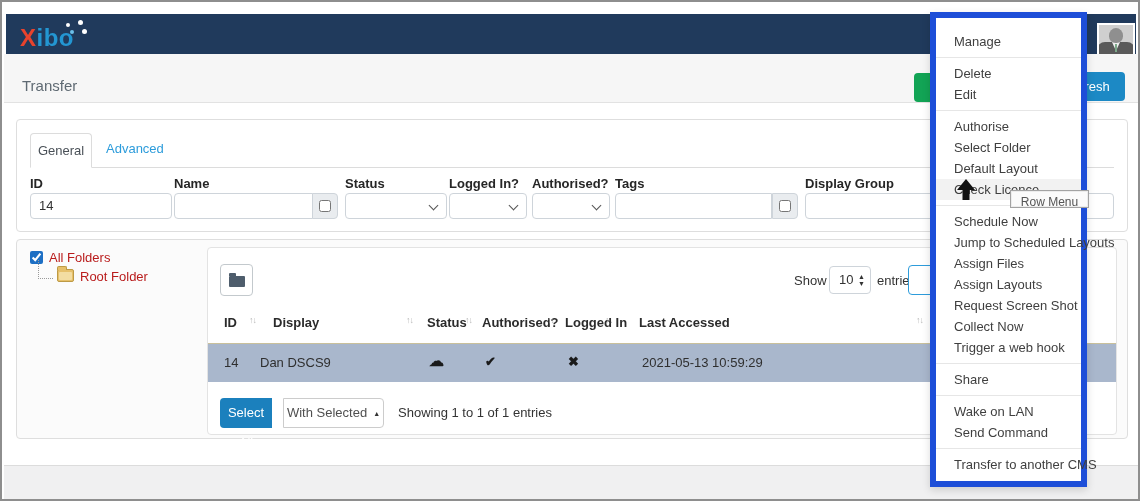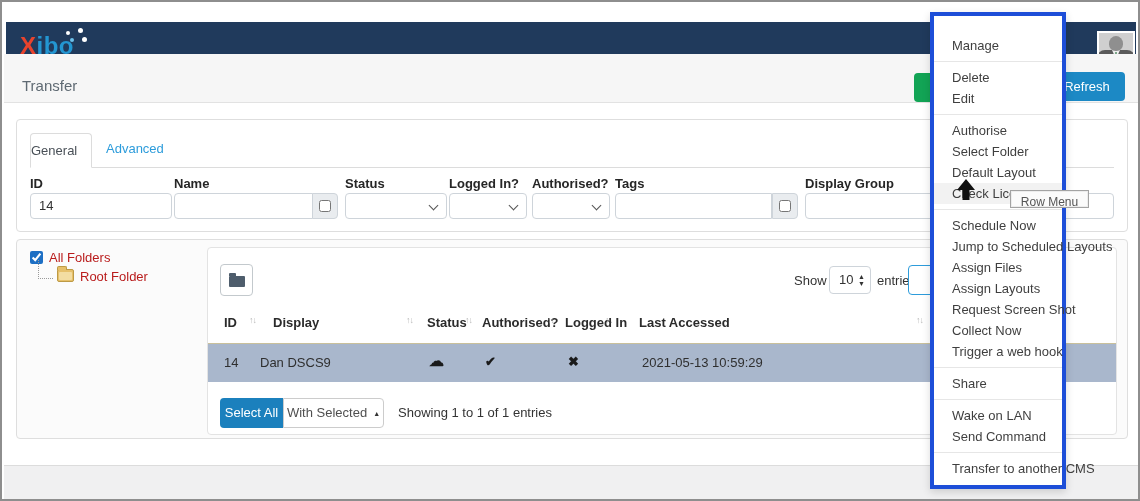--- a/index.html
+++ b/index.html
@@ -3,21 +3,21 @@
 <meta charset="utf-8">
 <style>
   * { margin:0; padding:0; box-sizing:border-box; }
   html,body { background:#fff; }
   body { font-family:"Liberation Sans", sans-serif; }
   .screen { position:relative; width:1140px; height:501px; background:#fff;
             border:2px solid #8e8e8e; overflow:hidden; }
   .abs { position:absolute; }
 
   
-  .navbar { left:4px; top:20px; width:1130px; height:48px; background:#203a5c;padding-left:7px; }
+  .navbar { left:4px; top:12px; width:1130px; height:48px; background:#203a5c;padding-left:7px; }
   .brand { left:14px; top:10px; font-size:24px; font-weight:bold; letter-spacing:0.5px; }
   .brand .bx { color:#e8432d; }
   .brand .bi { color:#2396d2; }
   .dot { position:absolute; border-radius:50%; }
   .avatar { left:1091px; top:9px; width:38px; height:38px; background:#fff; padding:2px; }
   .avatar-inner { position:relative; width:34px; height:34px; background:#cfcfcf; overflow:hidden; }
   .av-head { position:absolute; left:10px; top:3px; width:14px; height:15px; background:#8f8f8f; border-radius:50% 50% 45% 45%; }
   .av-body { position:absolute; left:-2px; top:17px; width:38px; height:18px; background:#5a5a5a; border-radius:8px 8px 0 0; }
   .av-shirt { position:absolute; left:13px; top:17px; width:0; height:0; border-left:4px solid transparent; border-right:4px solid transparent; border-top:9px solid #efefef; }
   .av-tie { position:absolute; left:16px; top:19px; width:2px; height:8px; background:#7da88a; }
@@ -30,21 +30,21 @@
   .btn-green { left:912px; top:71px; width:80px; height:29px; background:#12a455; }
   .btn-refresh { left:1047px; top:70px; width:76px; height:29px; background:#1c89c5; color:#fff; line-height:29px; }
 
   
   .card { background:#fff; border:1px solid #dedede; border-radius:4px; }
   .filter-card { left:14px; top:117px; width:1112px; height:113px; }
   .main-card { left:14px; top:237px; width:1112px; height:200px; background:#fbfbfb; }
 
   
   .tabline { left:28px; top:165px; width:1084px; height:1px; background:#dcdcdc; }
-  .tab-active { left:28px; top:131px; width:62px; height:35px; background:#fff; border:1px solid #dcdcdc; border-bottom:1px solid #fff; border-radius:4px 4px 0 0; font-size:13px; color:#495057; line-height:33px; z-index:2; }
+  .tab-active { left:28px; top:131px; width:62px; height:35px; background:#fff; border:1px solid #dcdcdc; border-bottom:1px solid #fff; border-radius:4px 4px 0 0; font-size:13px; color:#495057; line-height:33px; text-align:center; z-index:2; }
   .tab-link { left:104px; top:139px; font-size:13px; color:#2d9cdb; cursor:pointer; }
 
   
   .flabel { top:174px; font-size:13px; font-weight:bold; color:#262626; }
   .finput { top:191px; height:26px; border:1px solid #ced4da; border-radius:4px; background:#fff; font-size:13px; color:#333; line-height:24px; padding-left:8px; }
   .faddon { top:191px; width:26px; height:26px; background:#e9ecef; border:1px solid #ced4da; border-radius:0 4px 4px 0; display:flex; align-items:center; justify-content:center; }
   .faddon input { width:12px; height:12px; }
   .fselect { top:191px; height:26px; border:1px solid #ced4da; border-radius:4px; background:#fff; }
   .caret { position:absolute; right:9px; top:8px; width:7px; height:7px; border-right:1.6px solid #555; border-bottom:1.6px solid #555; transform:rotate(45deg); }
 
@@ -74,29 +74,29 @@
   .sort::after { content:"\2193"; }
   .sort.sorted::after { color:#3a3a3a; }
 
   .data-row { left:206px; top:342px; width:908px; height:38px; background:#a9b7cc; }
   .td { top:353px; font-size:13px; color:#2f2f2f; }
   .cell-icon { font-size:13px; color:#1a1a1a; font-weight:bold; }
   .cloud-glyph::before { content:"\2601"; font-size:15px; }
   .check-glyph::before { content:"\2714"; }
   .cross-glyph::before { content:"\2716"; }
 
-  .btn-selectall { left:218px; top:396px; width:63px; height:30px; background:#1b80bd; color:#fff; font-size:13px; line-height:30px; border-radius:4px 0 0 4px; }
+  .btn-selectall { left:218px; top:396px; width:52px; height:30px; background:#1b80bd; color:#fff; font-size:13px; line-height:30px; border-radius:4px 0 0 4px; }
   .btn-withselected { left:281px; top:396px; width:101px; height:30px; background:#fff; border:1px solid #ccc; color:#4f4f4f; font-size:13px; line-height:28px; border-radius:0 4px 4px 0; }
   .btn-withselected::after { content:"\25B2"; font-size:7px; margin-left:6px; position:relative; top:-1px; color:#333; }
 
   
   .footer { left:2px; top:463px; width:1136px; height:36px; background:#f0f0f1; border-top:1px solid #dcdcdc; }
 
   
-  .ctx-menu { left:928px; top:10px; width:136px; background:#fff; border:4px solid #1d4ed8; box-shadow:0 3px 8px rgba(0,0,0,0.15); padding:19px 0 6px 0; z-index:50; }
+  .ctx-menu { left:928px; top:10px; width:157px; background:#fff; border:6px solid #1d4ed8; box-shadow:0 3px 8px rgba(0,0,0,0.15); padding:13px 0 6px 0; z-index:50; }
   .mi { height:21px; line-height:21px; padding-left:18px; font-size:13px; color:#3f3f3f; cursor:pointer; white-space:nowrap; }
   .mi.hovered { background:#f2f2f2; }
   .mdiv { border-top:1px solid #e6e6e6; margin:5px 0; }
 
   
   .cursor { left:954px; top:176px; z-index:60; }
   .tooltip-box { left:1008px; top:188px; width:79px; height:18px; background:#fbfbfb; border:1px solid #a3a3a3; box-shadow:inset 0 0 0 1px #ededed; font-size:12px; color:#555; text-align:center; line-height:22px; z-index:60; }
 </style>
 </head>
 <body>

